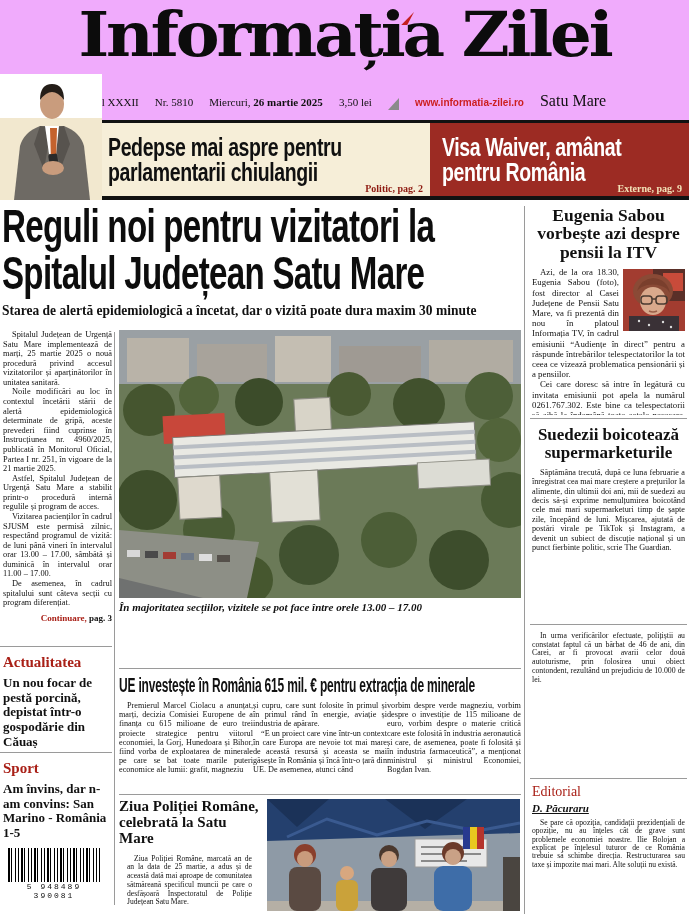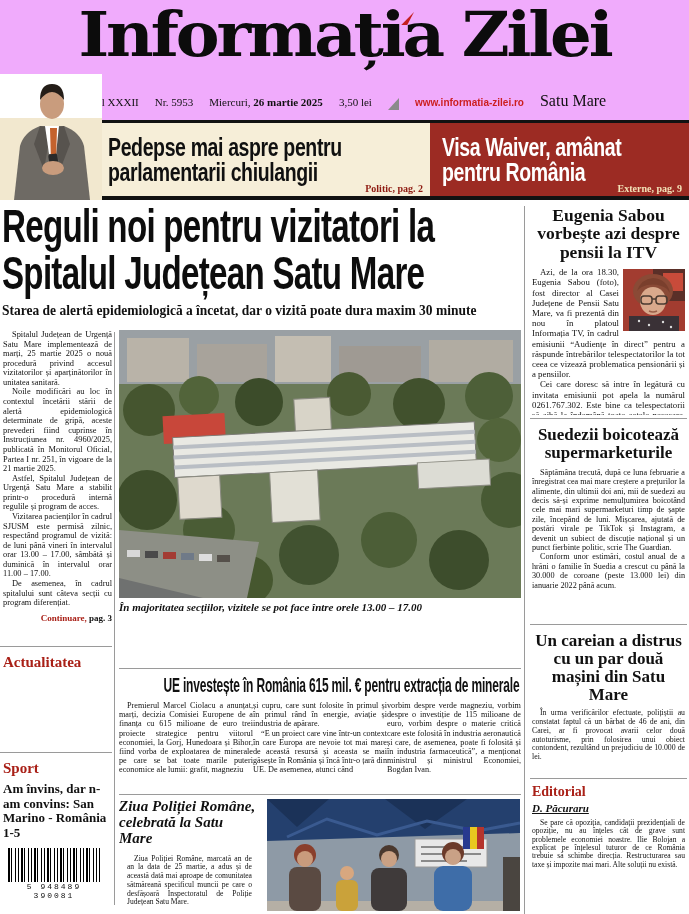--- a/index.html
+++ b/index.html
@@ -48,63 +48,63 @@
   .teaser{position:absolute;left:3px;width:108px;overflow:hidden;}
   .teaser .label{color:#a92017;font-weight:bold;font-size:15px;margin-bottom:5px;}
   .teaser .t-title{font-weight:bold;font-size:13px;line-height:1.13;}
   .teaser .t-page{text-align:right;font-weight:bold;font-size:9px;margin-top:2px;}
   .barcode-wrap{position:absolute;left:8px;top:848px;width:92px;}
   .barcode{height:34px;background:repeating-linear-gradient(90deg,#000 0 2px,#fff 2px 3px,#000 3px 4px,#fff 4px 7px,#000 7px 8px,#fff 8px 10px,#000 10px 11px,#fff 11px 13px);}
   .barcode-digits{font-family:"Liberation Mono",monospace;font-size:8px;letter-spacing:2px;text-align:center;}
   
   .center-photo{position:absolute;top:330px;left:119px;width:402px;height:268px;overflow:hidden;background:#6b7a58;}
   .caption{position:absolute;top:601px;left:119px;width:402px;font-style:italic;font-weight:bold;font-size:11px;}
-  .ue-head{position:absolute;top:674px;left:119px;width:402px;height:25px;overflow:hidden;text-align:right;}
+  .ue-head{position:absolute;top:674px;left:119px;width:402px;height:25px;overflow:hidden;}
   .ue-head span{display:block;white-space:nowrap;width:166%;transform:scaleX(.6);transform-origin:0 0;
         font-family:"Liberation Sans",sans-serif;font-weight:bold;font-size:20px;letter-spacing:-.3px;}
   .ue-cols{position:absolute;top:701px;left:119px;width:402px;height:89px;overflow:hidden;display:flex;
         font-size:8.2px;line-height:1.12;text-align:justify;}
   .ue-col{flex:1;}
   .ue-col p{margin:0;text-indent:8px;}
   .ue-col p:first-child{text-indent:0;}
   .ue-col.first p:first-child{text-indent:8px;}
   
   .police-text{position:absolute;top:799px;left:119px;width:141px;height:115px;overflow:hidden;}
-  .police-title{font-weight:bold;font-size:15px;line-height:1.06;margin-bottom:4px;font-style:italic;}
+  .police-title{font-weight:bold;font-size:15px;line-height:1.06;margin-bottom:4px;}
   .police-body{font-size:7.6px;line-height:1.15;text-align:justify;margin:8px;text-indent:7px;}
   .police-kicker{font-weight:bold;font-size:9px;margin-top:3px;}
   .police-photo{position:absolute;top:799px;left:267px;width:253px;height:112px;overflow:hidden;background:#8e9aa6;}
   
   .rail{position:absolute;left:532px;width:153px;overflow:hidden;}
   .rail-title{font-weight:bold;font-size:17.5px;line-height:1.05;margin:0 0 6px 0;text-align:center;}
   .rail-body p{margin:0;text-indent:8px;text-align:justify;}
   .a1 .rail-body{font-size:8.8px;line-height:1.16;}
   .a2 .rail-body{font-size:8.2px;line-height:1.15;}
   .a3 .rail-body{font-size:7.8px;line-height:1.12;}
   .a4 .rail-body{font-size:7.6px;line-height:1.1;}
   .a2 .rail-title,.a3 .rail-title{font-size:17px;}
-  .ed-label{color:#a92017;font-weight:bold;font-size:14px;margin:0 0 2px 0;}
+  .ed-label{color:#a92017;font-weight:normal;font-size:14px;margin:0 0 2px 0;}
   .ed-title{font-weight:bold;font-style:italic;font-size:16px;line-height:1.03;margin:0 0 4px 0;}
   .ed-author{font-weight:bold;font-style:italic;font-size:11px;text-decoration:underline;margin:0 0 5px 0;}
   .photo-float{float:right;width:62px;height:62px;margin:2px 0 2px 4px;overflow:hidden;}
   
   .man-photo{position:absolute;top:74px;left:0;width:102px;height:126px;z-index:6;overflow:hidden;}
   svg{display:block;}
 </style>
 </head>
 <body>
 
 <div class="page">
 
   <header class="masthead">
     <div class="logo">Informația Zilei</div>
     <div class="logo-accent"></div>
     <div class="infoline">
       <span>Anul XXXII</span>
-      <span>Nr. 5953</span>
+      <span>Nr. 5810</span>
       <span><span>Miercuri, </span><b>26 martie 2025</b></span>
       <span>3,50 lei</span>
       <span class="fold-icon"></span>
       <span class="site">www.informatia-zilei.ro</span>
       <span class="city">Satu Mare</span>
     </div>
   </header>
 
   <div class="man-photo">
     <svg width="102" height="126" viewBox="0 0 102 126" preserveAspectRatio="none">
@@ -252,20 +252,21 @@
       <rect x="104" y="69" width="36" height="43" rx="8" fill="#3f3a3a"></rect>
       <circle cx="186" cy="54" r="11" fill="#6b3a2a"></circle>
         <circle cx="186" cy="58" r="8" fill="#c9a186"></circle>
       <rect x="167" y="67" width="38" height="45" rx="9" fill="#3e6da8"></rect>
       <rect x="236" y="58" width="17" height="54" fill="#4a4540"></rect>
     </svg>
   </div>
 
   <div class="teaser" style="top:654px;height:94px;">
     <div class="label">Actualitatea</div>
+    <div class="t-title">Un nou focar de pestă porcină, depistat într-o gospodărie din Căuaș</div>
 
   </div>
   <div class="teaser" style="top:760px;height:84px;">
     <div class="label">Sport</div>
     <div class="t-title">Am învins, dar n-am convins: San Marino - România 1-5</div>
     <div class="t-page">pag. 7</div>
   </div>
   <div class="barcode-wrap">
     <div class="barcode"></div>
     <div class="barcode-digits">5 948489 390081</div>
@@ -295,26 +296,24 @@
       </span>
       <p>Azi, de la ora 18.30, Eugenia Sabou (foto), fost director al Casei Județene de Pensii Satu Mare, va fi prezentă din nou în platoul Informația TV, în cadrul emisiunii “Audiențe în direct” pentru a răspunde întrebărilor telespectatorilor la tot ceea ce vizează problematica pensionării și a pensiilor.</p>
       <p>Cei care doresc să intre în legătură cu invitata emisiunii pot apela la numărul 0261.767.302. Este bine ca telespectatorii să aibă la îndemână toate actele necesare, pentru a discuta concret problemele reclamate.</p>
     </div>
   </div>
 
   <div class="rail a2" style="top:426px;height:195px;">
     <h2 class="rail-title">Suedezii boicotează supermarketurile</h2>
     <div class="rail-body">
       <p>Săptămâna trecută, după ce luna februarie a înregistrat cea mai mare creștere a prețurilor la alimente, din ultimii doi ani, mii de suedezi au decis să-și exprime nemulțumirea boicotând cele mai mari supermarketuri timp de șapte zile, începând de luni. Mișcarea, ajutată de postări virale pe TikTok și Instagram, a devenit un subiect de discuție național și un punct fierbinte politic, scrie The Guardian.</p>
-      <p>Conform unor estimări, costul anual de a hrăni o familie în Suedia a crescut cu până la 30.000 de coroane (peste 13.000 lei) din ianuarie 2022 până acum.</p>
     </div>
   </div>
 
   <div class="rail a3" style="top:632px;height:143px;">
-    <h2 class="rail-title">Un careian a distrus cu un par două mașini din Satu Mare</h2>
     <div class="rail-body">
       <p>În urma verificărilor efectuate, polițiștii au constatat faptul că un bărbat de 46 de ani, din Carei, ar fi provocat avarii celor două autoturisme, prin folosirea unui obiect contondent, rezultând un prejudiciu de 10.000 de lei.</p>
     </div>
   </div>
 
   <div class="rail a4" style="top:784px;height:130px;">
     <div class="ed-label">Editorial</div>
     <div class="ed-author">D. Păcuraru</div>
     <div class="rail-body">
       <p>Se pare că opoziția, candidații prezidențiali de opoziție, nu au înțeles cât de grave sunt problemele economiei noastre. Ilie Bolojan a explicat pe înțelesul tuturor de ce România trebuie să schimbe direcția. Restructurarea sau taxe și impozite mai mari. Alte soluții nu există.</p>

